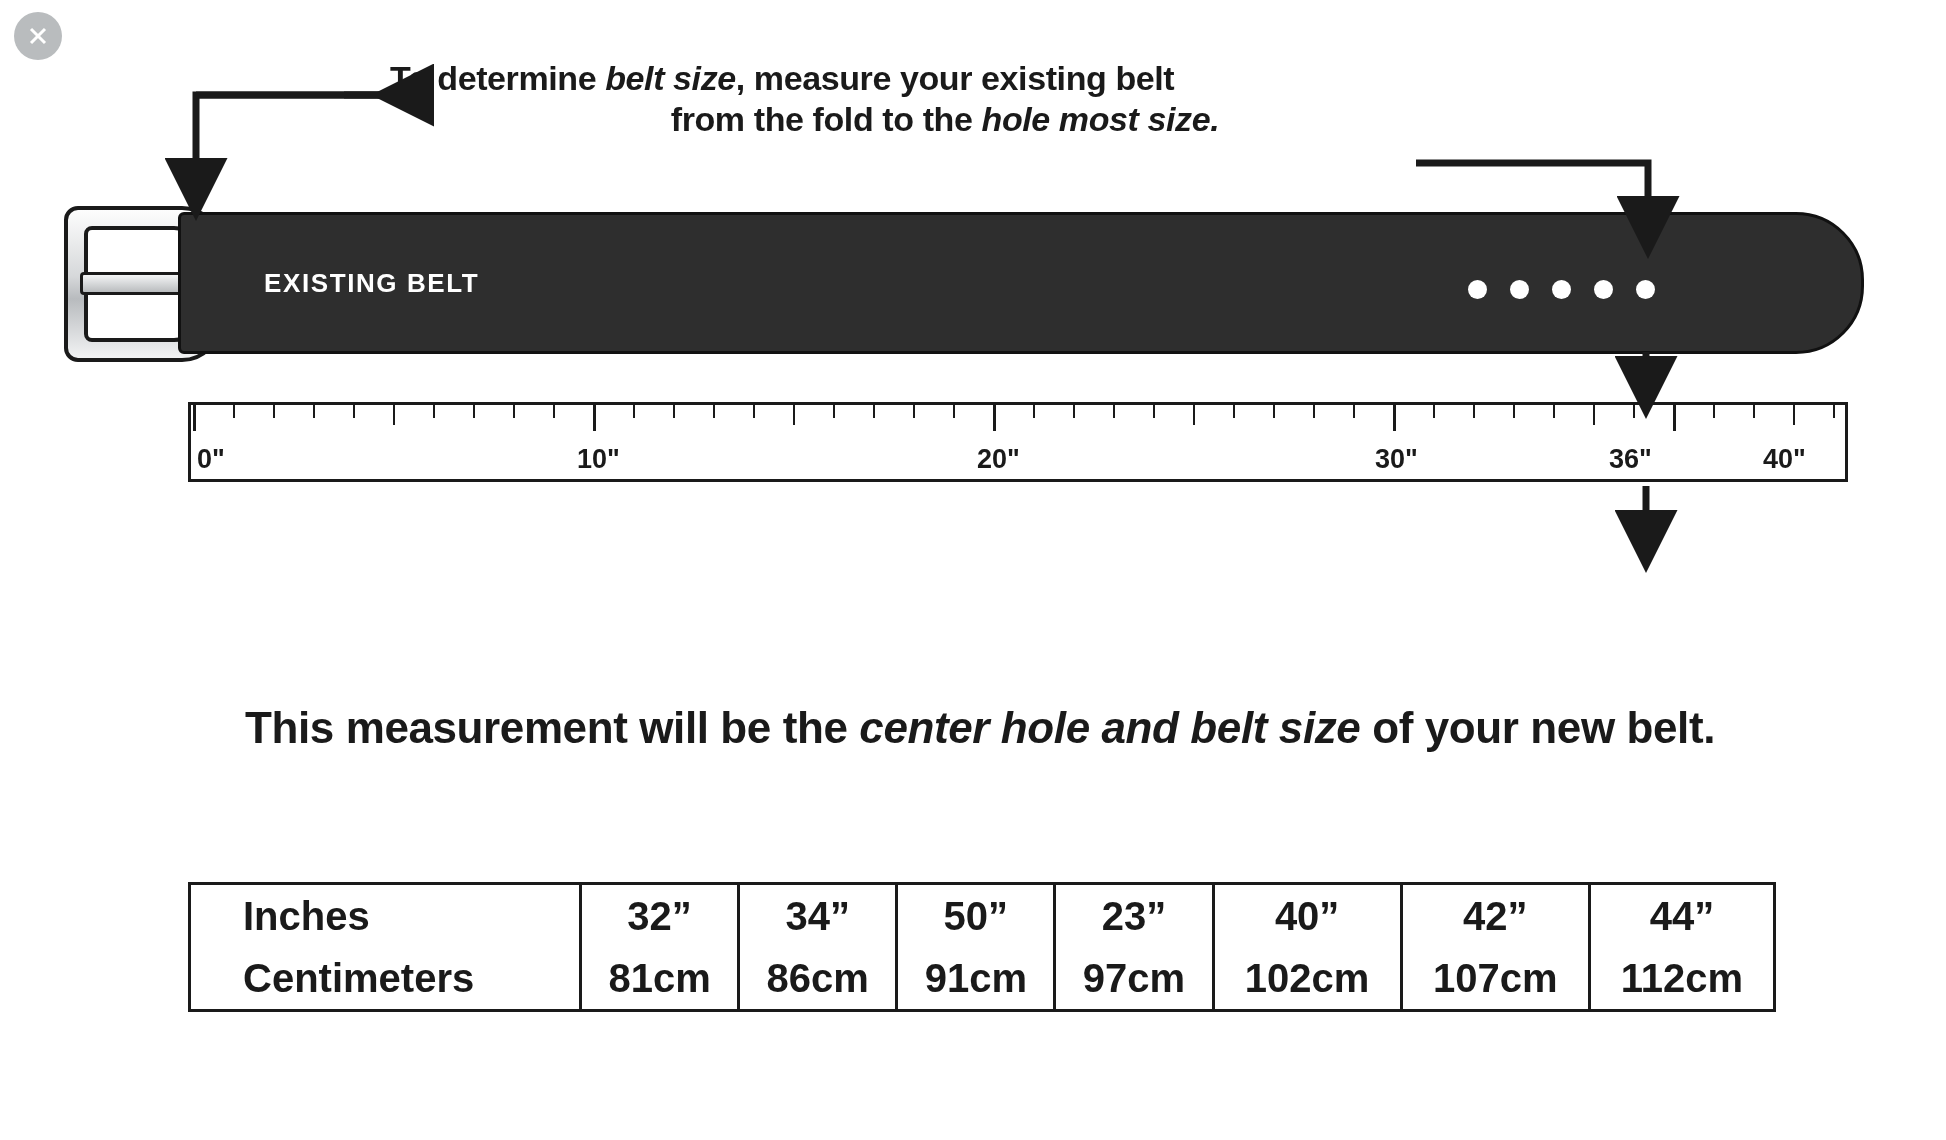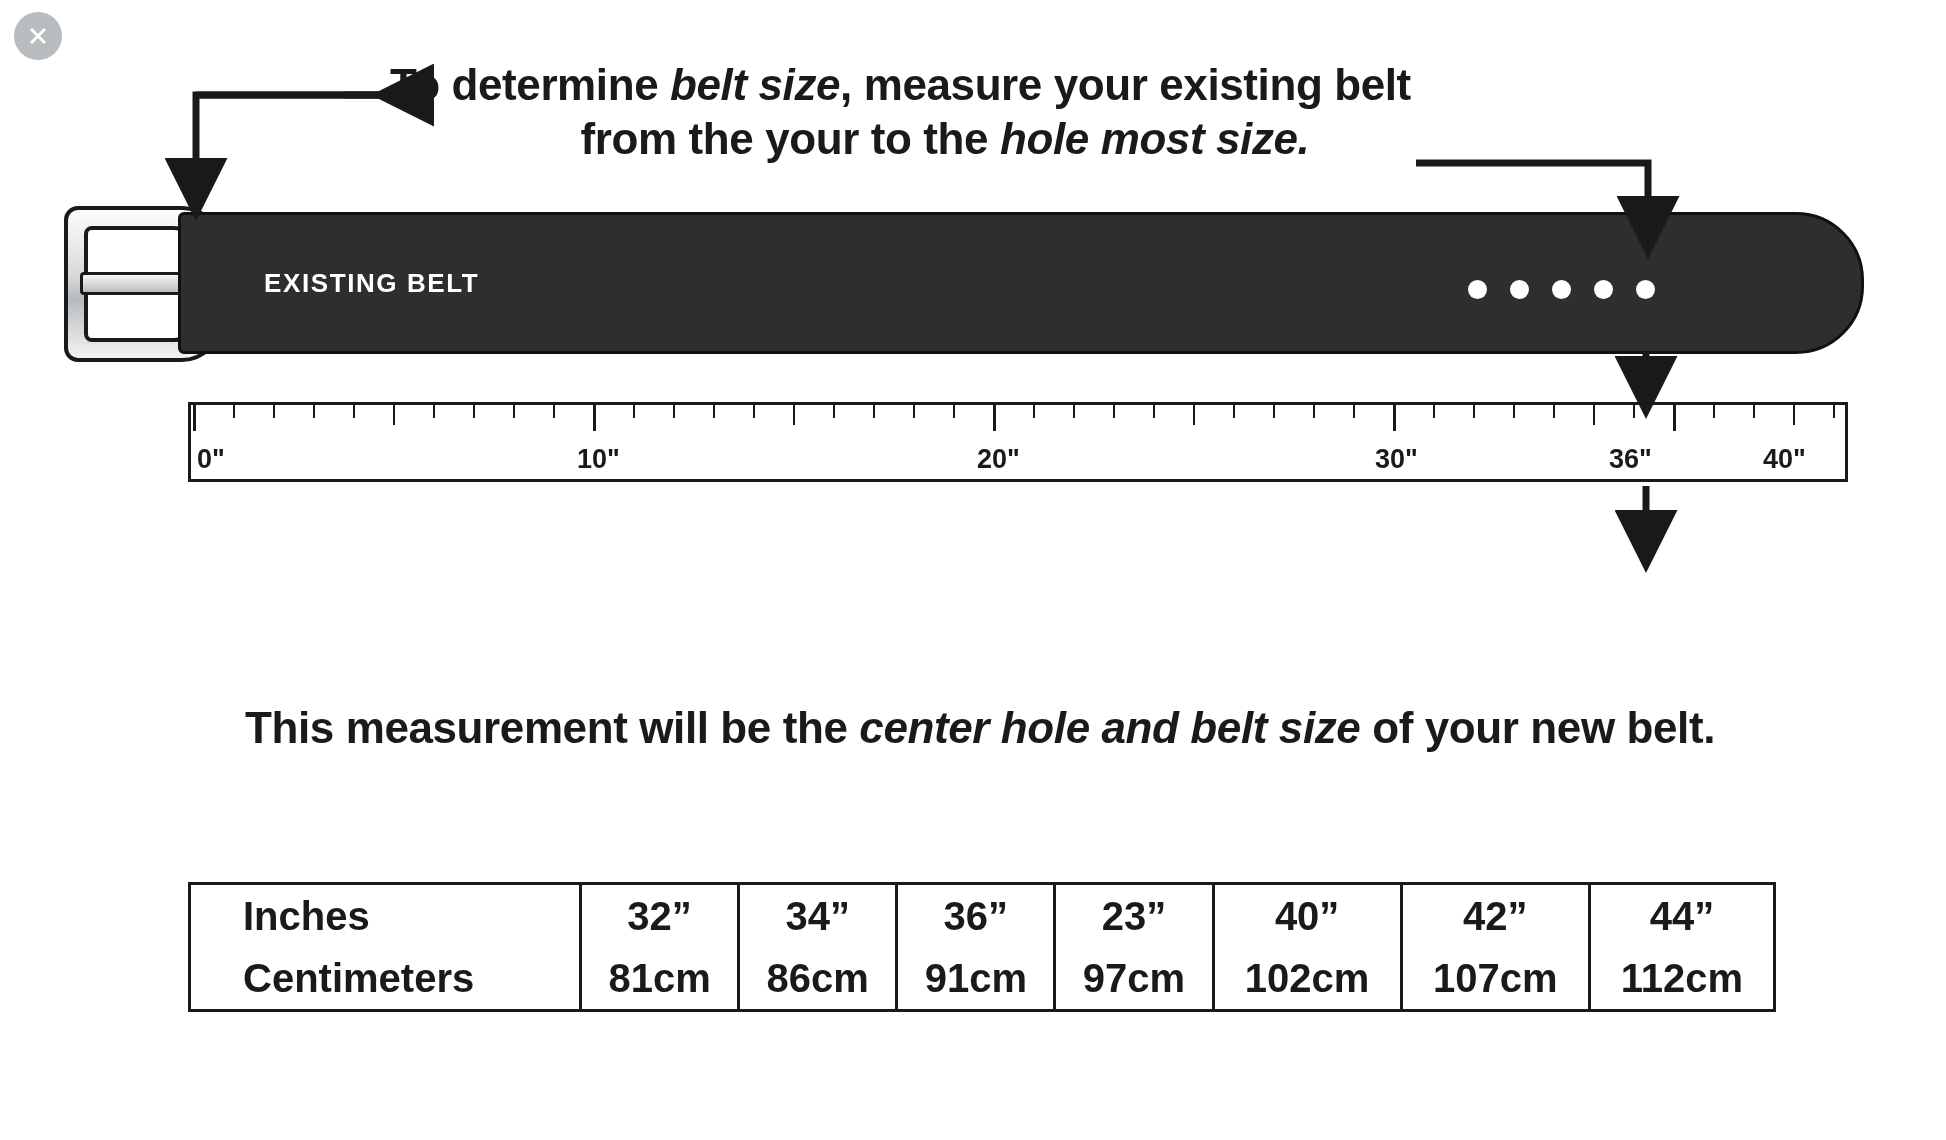--- a/index.html
+++ b/index.html
@@ -40,21 +40,21 @@
     height: 1140px;
   }
 
   
   .headline {
     position: absolute;
     left: 390px;
     top: 58px;
     width: 1230px;
     text-align: left;
-    font-size: 44px;
+    font-size: 34px;
     line-height: 1.22;
     font-weight: 700;
     color: #1a1a1a;
     letter-spacing: -0.4px;
   }
   .headline .l2 {
     display: block;
     text-align: center;
     padding-right: 120px;
   }
@@ -186,21 +186,21 @@
       <line x1="6" y1="6" x2="20" y2="20" stroke="#ffffff" stroke-width="3"></line>
       <line x1="20" y1="6" x2="6" y2="20" stroke="#ffffff" stroke-width="3"></line>
     </svg>
   </span>
 </div>
 
 <div id="figure">
 
   <div class="headline">
     <span><span>To determine </span><i>belt size</i><span>, measure your existing belt</span></span>
-    <span class="l2"><span>from the your to the </span><i>hole most size.</i></span>
+    <span class="l2"><span>from the fold to the </span><i>hole most size.</i></span>
   </div>
 
   <div class="belt-wrap" style="left:0; top:0; width:1946px; height:400px;">
 
     <div class="buckle-outer" style="left:64px; top:206px; width:150px; height:148px; border-radius:14px 40px 40px 14px;"></div>
     <div class="buckle-inner" style="left:84px; top:226px; width:108px; height:108px; border-radius:8px 26px 26px 8px;"></div>
     <div class="buckle-bar" style="left:80px; top:272px; width:160px; height:17px; border-radius:4px;"></div>
 
     <div class="belt-strap" style="left:178px; top:212px; width:1680px; height:136px; border-radius:6px 68px 68px 6px;"></div>
 
@@ -270,21 +270,21 @@
   <div class="caption">
     <span><span>This measurement will be the </span><i>center hole and belt size</i><span> of your new belt.</span></span><br>
   </div>
 
   <table id="size-table">
     <tbody>
         <tr>
       <td class="rowhead">Inches</td>
       <td>32”</td>
       <td>34”</td>
-      <td>36”</td>
+      <td>50”</td>
       <td>23”</td>
       <td>40”</td>
       <td>42”</td>
       <td>44”</td>
     </tr>
     <tr>
       <td class="rowhead">Centimeters</td>
       <td>81cm</td>
       <td>86cm</td>
       <td>91cm</td>

